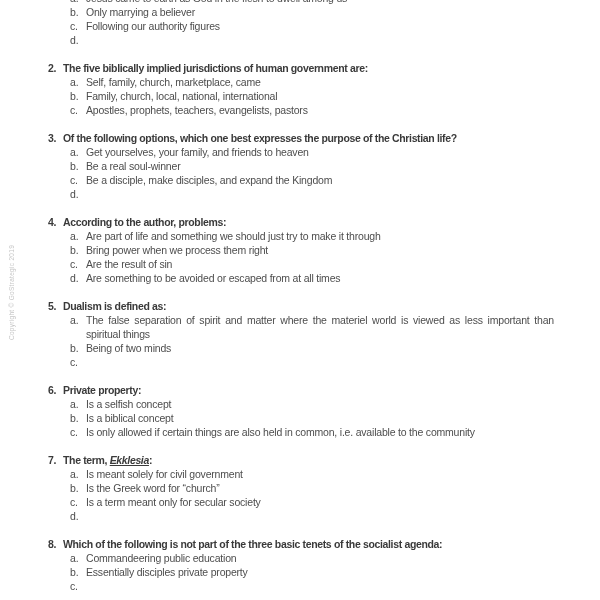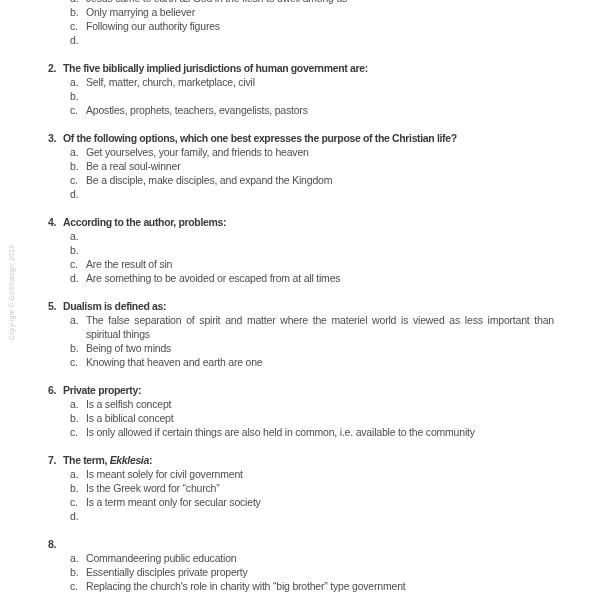--- a/index.html
+++ b/index.html
@@ -11,21 +11,21 @@
     font-family:"Liberation Sans",sans-serif;
   }
   .content{margin-top:-9px;padding-left:48px;}
   .question{margin-bottom:14px;}
   .q-head{
     display:flex;
     line-height:14px;font-size:10.5px;font-weight:bold;
     color:#3a3a3a;letter-spacing:-0.35px;white-space:nowrap;
   }
   .q-num{width:15px;flex:none;}
-  .q-text em{font-style:italic;font-weight:bold;}
+  .q-text em{font-style:italic;font-weight:bold;text-decoration:underline;}
   .opt{
     display:flex;
     padding-left:22px;
     line-height:14px;font-size:10.5px;
     color:#4d4d4d;letter-spacing:-0.2px;
   }
   .opt-letter{width:16px;flex:none;}
   .opt-text{width:468px;}
   .opt-text.nowrap{white-space:nowrap;width:auto;}
   .opt-text.justify{text-align:justify;}
@@ -65,24 +65,25 @@
       </div>
     </div>
 
     <div class="question">
       <div class="q-head">
         <span class="q-num">2.</span>
         <span class="q-text">The five biblically implied jurisdictions of human government are:</span>
       </div>
       <div class="opt">
         <span class="opt-letter">a.</span>
-        <span class="opt-text nowrap">Self, matter, church, marketplace, civil</span>
-      </div>
-      <div class="opt">
-        <span class="opt-letter">b.</span>
+        <span class="opt-text nowrap">Self, family, church, marketplace, came</span>
+      </div>
+      <div class="opt">
+        <span class="opt-letter">b.</span>
+        <span class="opt-text nowrap">Family, church, local, national, international</span>
       </div>
       <div class="opt">
         <span class="opt-letter">c.</span>
         <span class="opt-text nowrap">Apostles, prophets, teachers, evangelists, pastors</span>
       </div>
     </div>
 
     <div class="question">
       <div class="q-head">
         <span class="q-num">3.</span>
@@ -105,23 +106,25 @@
       </div>
     </div>
 
     <div class="question">
       <div class="q-head">
         <span class="q-num">4.</span>
         <span class="q-text">According to the author, problems:</span>
       </div>
       <div class="opt">
         <span class="opt-letter">a.</span>
-      </div>
-      <div class="opt">
-        <span class="opt-letter">b.</span>
+        <span class="opt-text nowrap">Are part of life and something we should just try to make it through</span>
+      </div>
+      <div class="opt">
+        <span class="opt-letter">b.</span>
+        <span class="opt-text nowrap">Bring power when we process them right</span>
       </div>
       <div class="opt">
         <span class="opt-letter">c.</span>
         <span class="opt-text nowrap">Are the result of sin</span>
       </div>
       <div class="opt">
         <span class="opt-letter">d.</span>
         <span class="opt-text nowrap">Are something to be avoided or escaped from at all times</span>
       </div>
     </div>
@@ -134,21 +137,20 @@
       <div class="opt">
         <span class="opt-letter">a.</span>
         <span class="opt-text justify">The false separation of spirit and matter where the materiel world is viewed as less important than spiritual things</span>
       </div>
       <div class="opt">
         <span class="opt-letter">b.</span>
         <span class="opt-text nowrap">Being of two minds</span>
       </div>
       <div class="opt">
         <span class="opt-letter">c.</span>
-        <span class="opt-text nowrap">Knowing that heaven and earth are one</span>
       </div>
     </div>
 
     <div class="question">
       <div class="q-head">
         <span class="q-num">6.</span>
         <span class="q-text">Private property:</span>
       </div>
       <div class="opt">
         <span class="opt-letter">a.</span>
@@ -182,29 +184,29 @@
         <span class="opt-text nowrap">Is a term meant only for secular society</span>
       </div>
       <div class="opt">
         <span class="opt-letter">d.</span>
       </div>
     </div>
 
     <div class="question">
       <div class="q-head">
         <span class="q-num">8.</span>
+        <span class="q-text">Which of the following is not part of the three basic tenets of the socialist agenda:</span>
       </div>
       <div class="opt">
         <span class="opt-letter">a.</span>
         <span class="opt-text nowrap">Commandeering public education</span>
       </div>
       <div class="opt">
         <span class="opt-letter">b.</span>
         <span class="opt-text nowrap">Essentially disciples private property</span>
       </div>
       <div class="opt">
         <span class="opt-letter">c.</span>
-        <span class="opt-text nowrap">Replacing the church's role in charity with “big brother” type government</span>
       </div>
     </div>
 
   </div>
 </div>
 
 </body></html>

